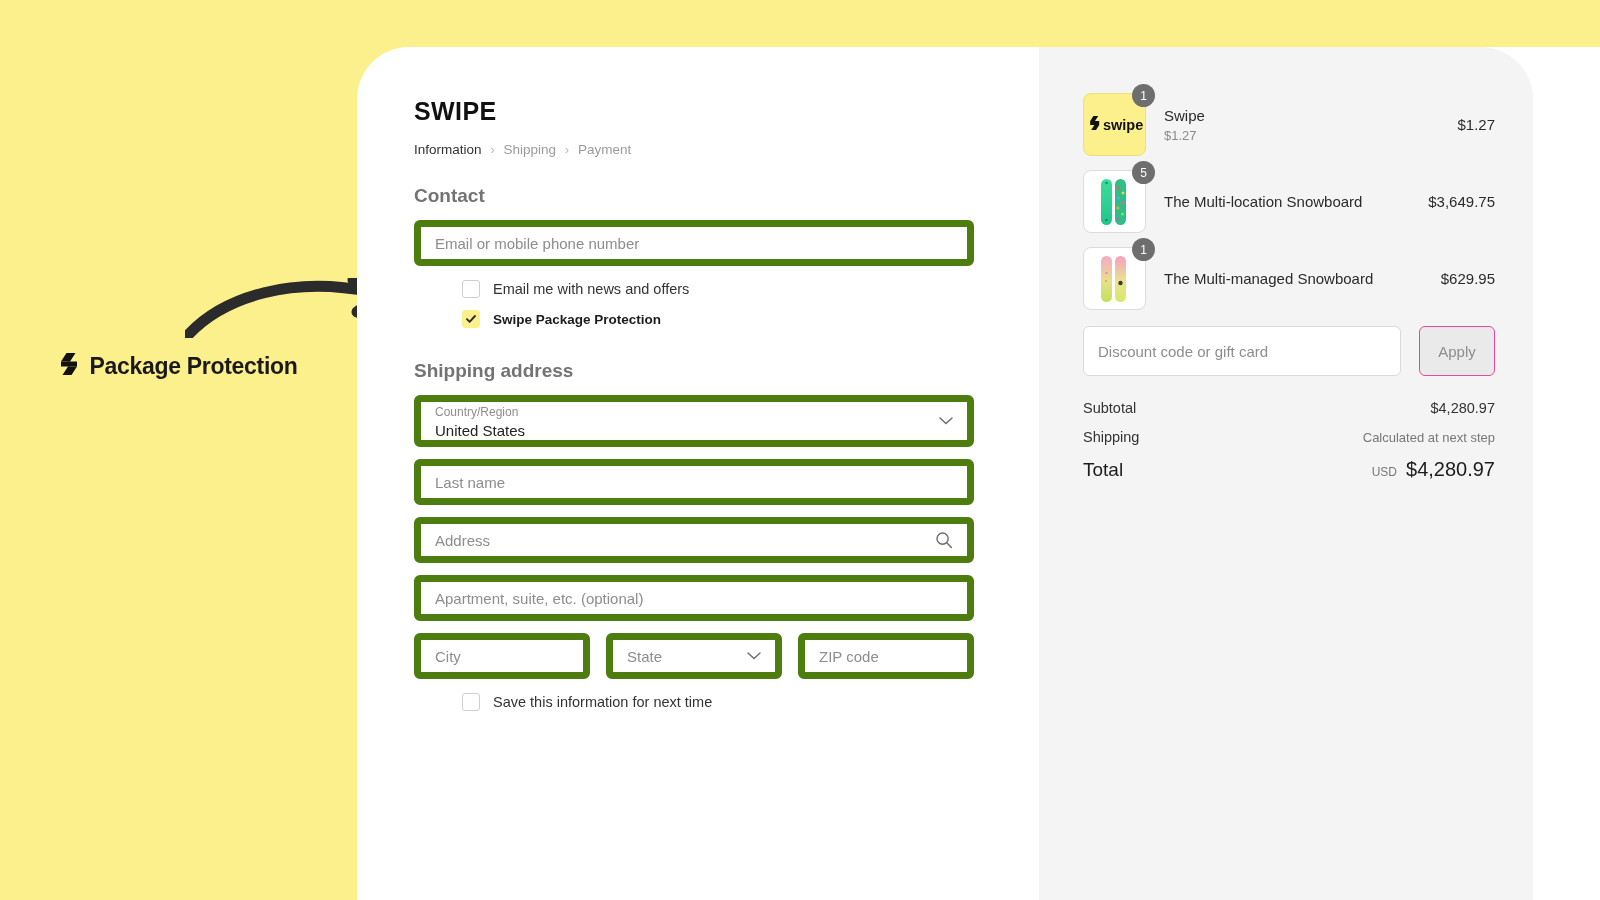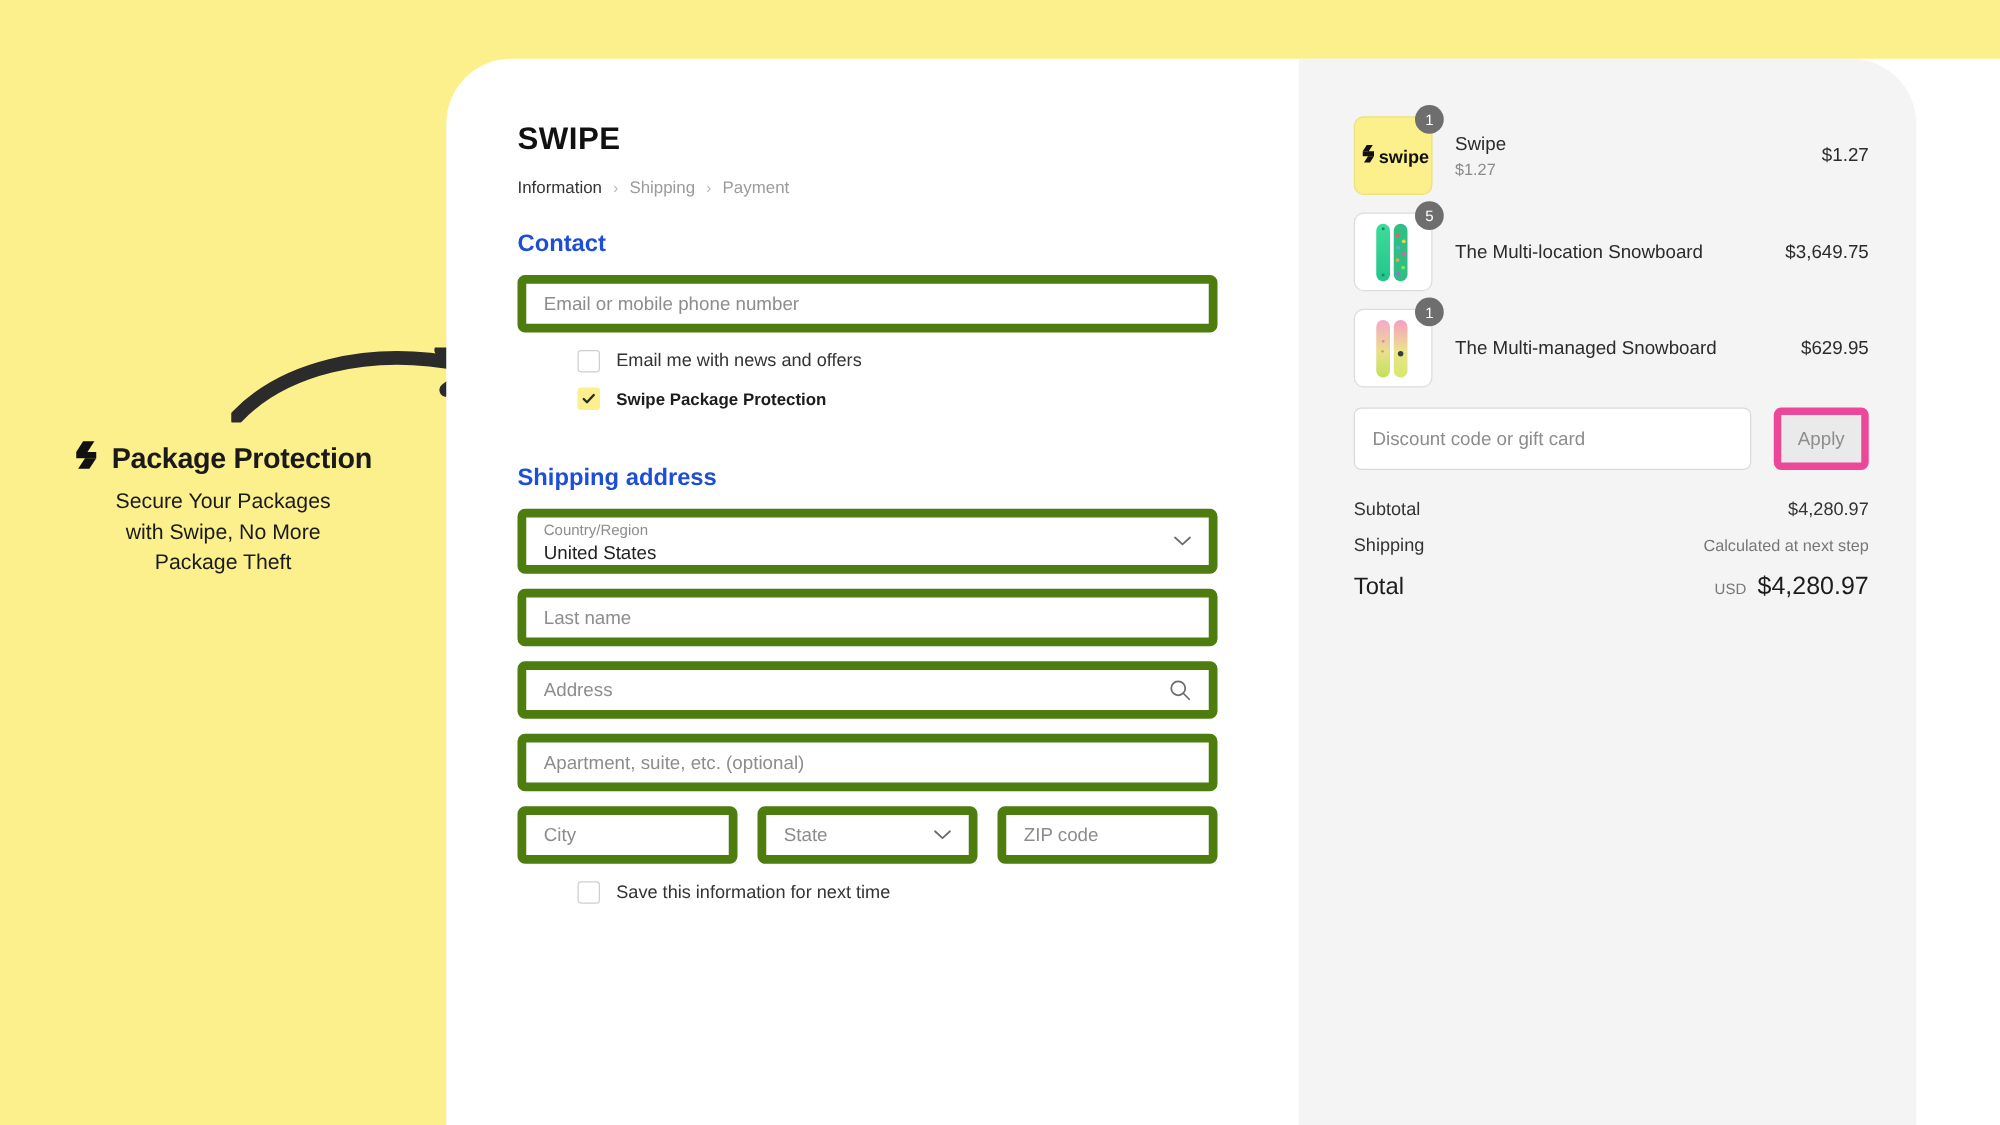--- a/index.html
+++ b/index.html
@@ -48,21 +48,21 @@
 
   .breadcrumb {
     margin-top: 16px; display: flex; align-items: center; gap: 9px;
     font-size: 13.5px;
   }
   .crumb { color: #9b9b9b; }
   .crumb.active { color: #333; font-weight: 500; }
   .crumb-sep { color: #b9b9b9; font-size: 12px; }
 
   .section-title {
-    font-size: 19px; font-weight: bold; color: #1d4ed8;
+    font-size: 19px; font-weight: bold; color: #737373;
     margin-top: 28px; margin-bottom: 13px;
   }
 
   .field {
     width: 100%; height: 46px;
     border: 7px solid #4d7c0f; border-radius: 6px;
     background: #fff; position: relative;
     display: flex; align-items: center; padding: 0 14px;
     font-size: 15px; color: #8d8d8d;
   }
@@ -129,21 +129,21 @@
 
   .discount-row { display: flex; gap: 18px; margin-top: 16px; }
   .discount-input {
     flex: 1; height: 50px; background: #fff;
     border: 1px solid #d9d9d9; border-radius: 6px;
     display: flex; align-items: center; padding: 0 14px;
     font-size: 15px; color: #8d8d8d;
   }
   .apply-btn {
     width: 76px; height: 50px; background: #eaeaea;
-    border: 6px solid #ec4899; border-radius: 6px;
+    border: 1px solid #ec4899; border-radius: 6px;
     color: #8d8d8d; font-size: 15px; font-family: inherit;
     cursor: pointer;
   }
 
   .totals { margin-top: 24px; }
   .t-row { display: flex; justify-content: space-between; align-items: baseline; margin-bottom: 13px; }
   .t-label { font-size: 14.5px; color: #333; }
   .t-val { font-size: 14.5px; color: #333; }
   .t-val.muted { color: #777; font-size: 13px; }
   .t-row.grand { margin-top: 5px; margin-bottom: 16px; }
@@ -172,25 +172,20 @@
         <span>
           <svg class="promo-logo" viewBox="0 0 20 28">
             <path d="M16.5 1 L7.5 1 L2 9.5 L11 9.5 Z" fill="#111"></path>
             <path d="M18 14.5 L9 14.5 L3.5 23 L12.5 23 Z" fill="#111"></path>
             <path d="M11 9.5 L2 9.5 L2 14.5 L11 14.5 Z" fill="#111"></path>
             <path d="M9 14.5 L18 14.5 L18 9.5 L9 9.5 Z" fill="#111"></path>
           </svg>
         </span>
         <span>Package Protection</span>
       </div>
-      <div class="promo-sub">
-        <div>Secure Your Packages</div>
-        <div>with Swipe, No More</div>
-        <div>Package Theft</div>
-      </div>
     </div>
   </div>
 
   <div class="card">
     <div class="form-col">
 
       <div class="brand">SWIPE</div>
 
       <div class="breadcrumb">
         <span class="crumb active">Information</span>
@@ -213,21 +208,21 @@
 
       <div class="checkrow" style="margin-top:12px;">
         <div class="cbox checked">
           <svg width="12" height="12" viewBox="0 0 12 12">
             <path d="M2 6.2 L4.6 8.8 L10 3" stroke="#2b2b2b" stroke-width="1.9" fill="none" stroke-linecap="round" stroke-linejoin="round"></path>
           </svg>
         </div>
         <span class="cb-label bold">Swipe Package Protection</span>
       </div>
 
-      <div class="section-title" style="margin-top:44px;">Shipping address</div>
+      <div class="section-title" style="margin-top:32px;">Shipping address</div>
 
       <div class="field sel">
         <span class="field-minilabel">Country/Region</span>
         <span class="field-value">United States</span>
         <span class="chev">
           <svg width="14" height="9" viewBox="0 0 14 9">
               <path d="M1 1.5 L7 7 L13 1.5" stroke="#6b6b6b" stroke-width="1.4" fill="none" stroke-linecap="round"></path>
             </svg>
         </span>
       </div>

